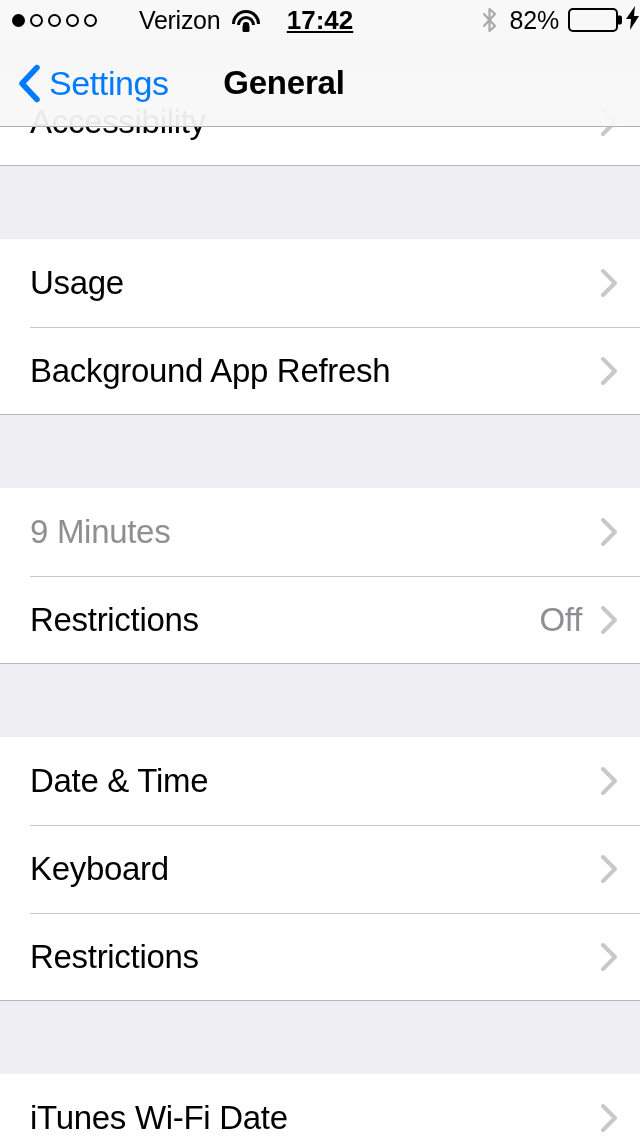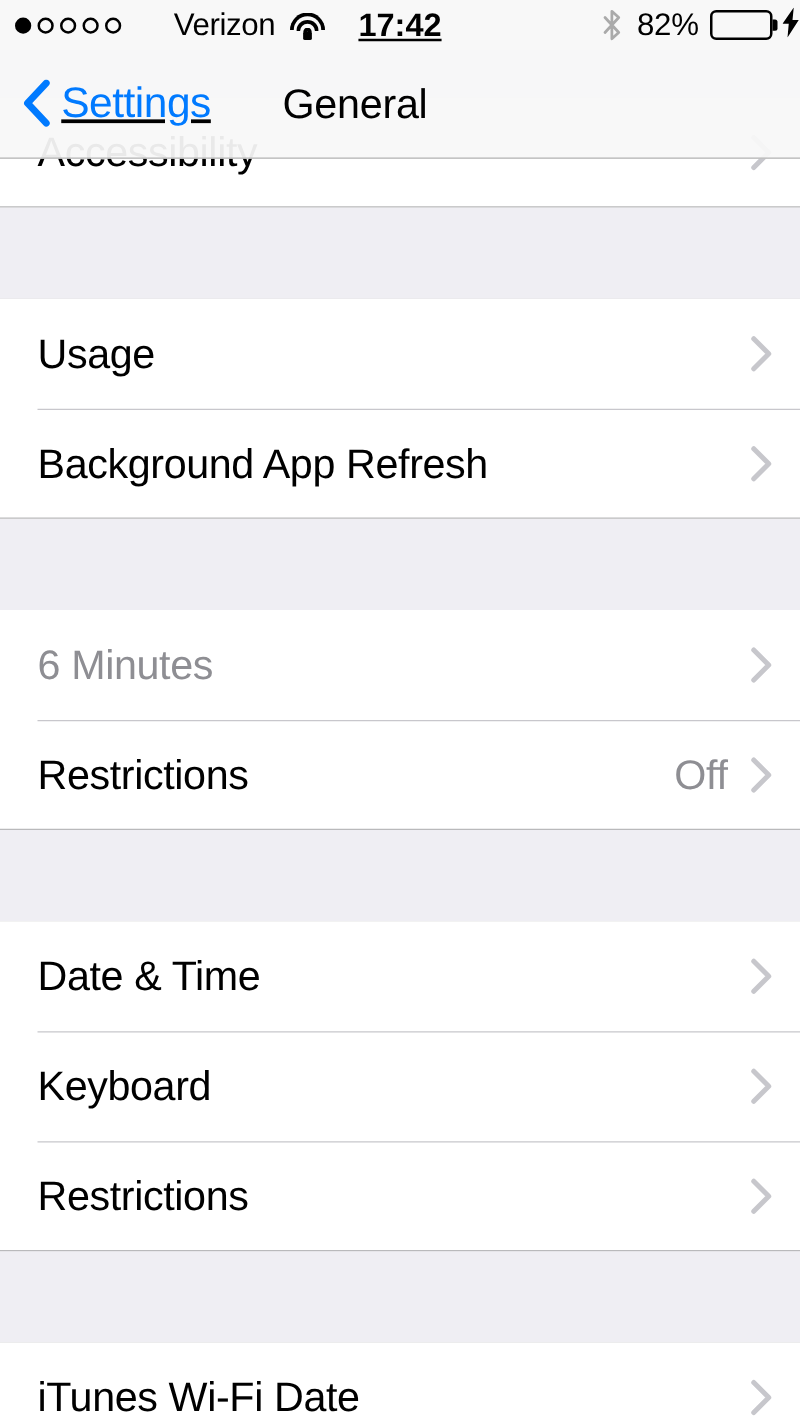--- a/index.html
+++ b/index.html
@@ -47,27 +47,27 @@
 
   
   .navbar {
     position:absolute; top:40px; left:0; width:640px; height:87px;
     background:rgba(248,248,248,0.94);
     border-bottom:1px solid #B2B2B2;
     z-index:25;
   }
   .back {
     position:absolute; left:18px; top:50%; transform:translateY(-50%);
-    display:flex; align-items:flex-start; cursor:pointer;text-decoration:underline;
+    display:flex; align-items:flex-end; cursor:pointer;
   }
   .back-chev { width:22px; height:38px; margin-right:9px; }
   .back-label { font-size:34px; color:#007AFF; letter-spacing:-0.4px; }
   .nav-title {
     position:absolute; left:0; top:50%; transform:translateY(-50%);
-    width:568px; text-align:center; font-size:33px; font-weight:normal; color:#000;
+    width:568px; text-align:center; font-size:33px; font-weight:bold; color:#000;
     letter-spacing:-0.2px;
   }
 
   
   .content { position:absolute; top:0; left:0; width:640px; height:1136px; }
 
   .group { background:#FFFFFF; position:relative; }
   .group::before, .group::after {
     content:""; position:absolute; left:0; width:640px; height:1px; background:#B9B9BB;
   }
@@ -120,21 +120,21 @@
           <div class="row">
             <span class="row-label">Background App Refresh</span>
             <svg class="chev" viewBox="0 0 18 30">
               <polyline points="3,3 15,15 3,27" fill="none" stroke="#C7C7CC" stroke-width="4" stroke-linecap="round" stroke-linejoin="round"></polyline>
             </svg>
           </div>
         </div>
         <div class="gap"></div>
         <div class="group">
           <div class="row">
-            <span class="row-value">6 Minutes</span>
+            <span class="row-value">9 Minutes</span>
             <svg class="chev" viewBox="0 0 18 30">
               <polyline points="3,3 15,15 3,27" fill="none" stroke="#C7C7CC" stroke-width="4" stroke-linecap="round" stroke-linejoin="round"></polyline>
             </svg>
           </div>
           <div class="row">
             <span class="row-label">Restrictions</span>
             <span class="row-value">Off</span>
             <svg class="chev" viewBox="0 0 18 30">
               <polyline points="3,3 15,15 3,27" fill="none" stroke="#C7C7CC" stroke-width="4" stroke-linecap="round" stroke-linejoin="round"></polyline>
             </svg>

